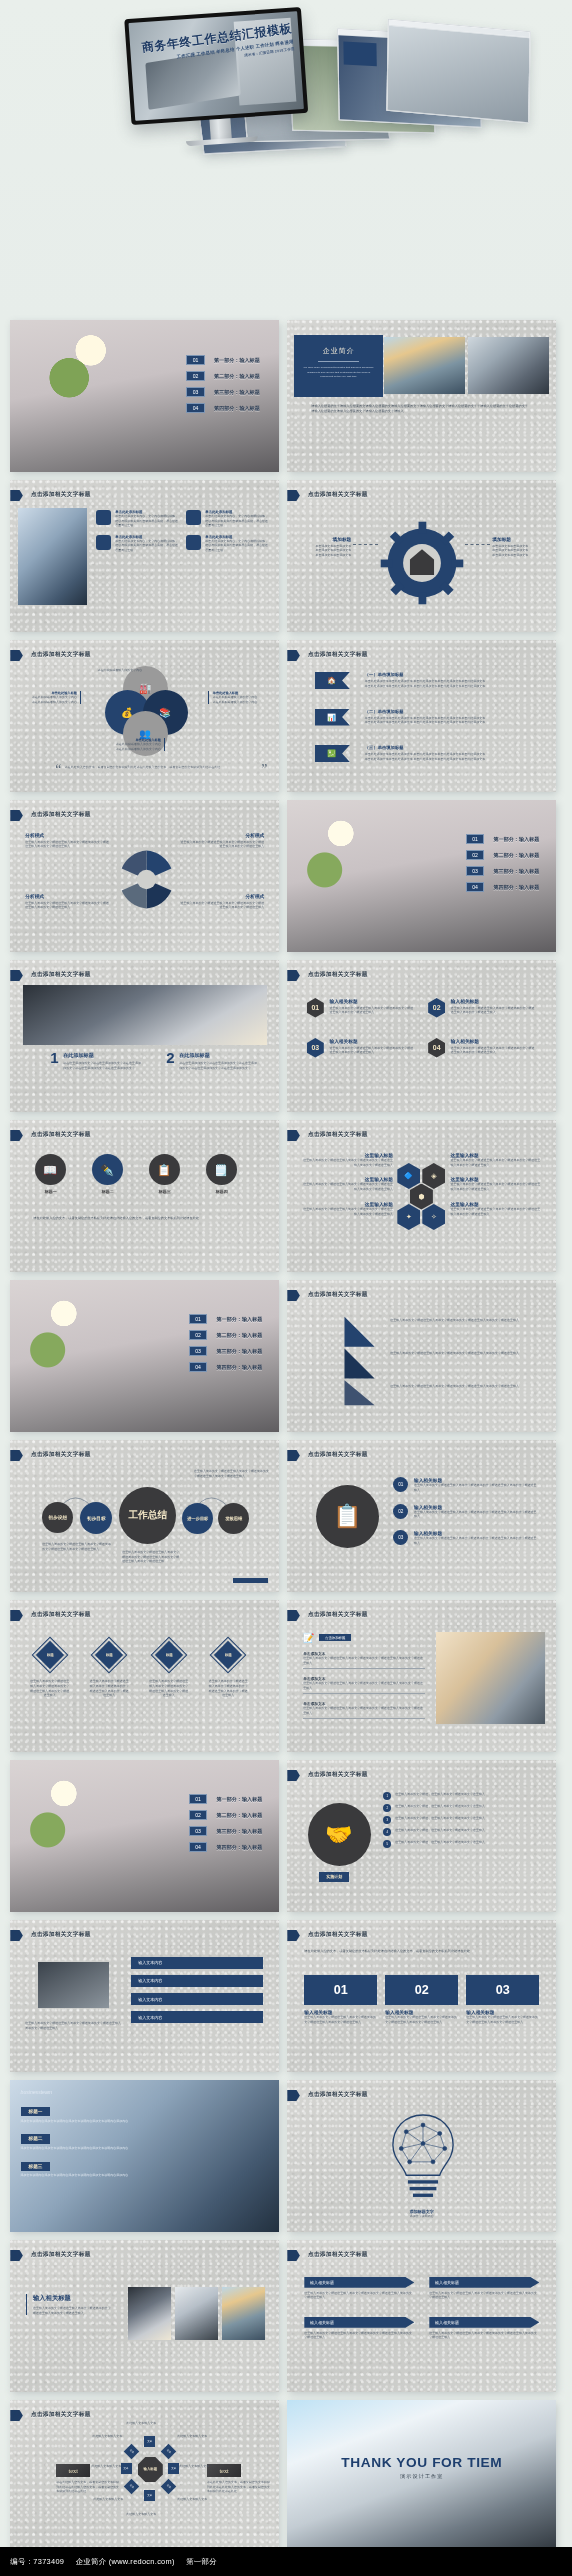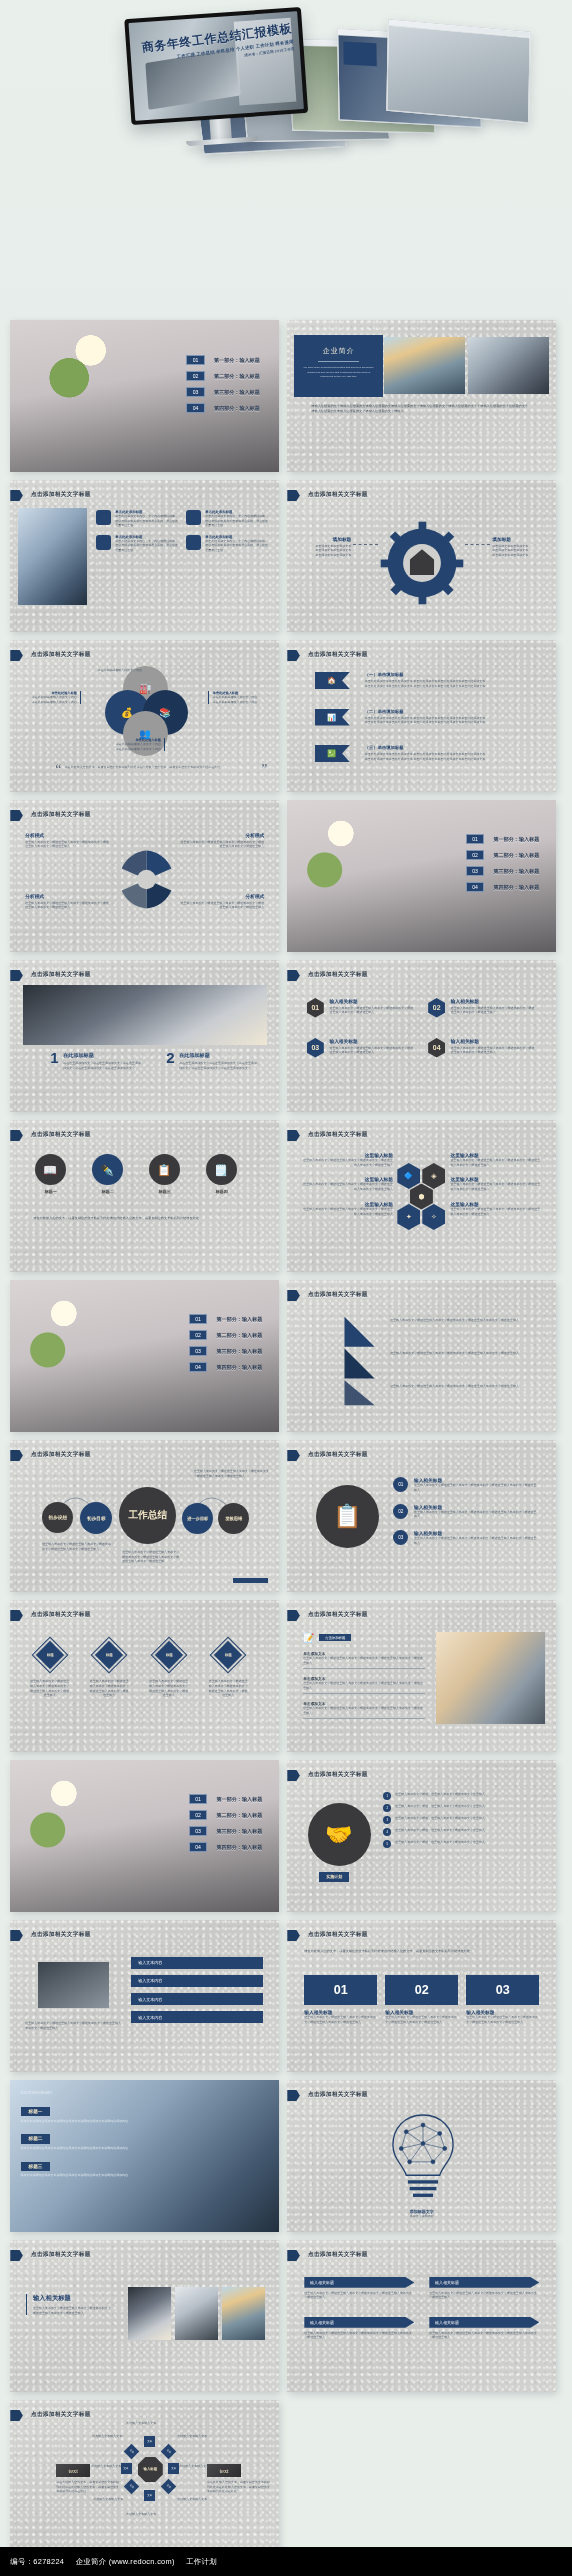--- a/index.html
+++ b/index.html
@@ -968,22 +968,28 @@
       <div class="cap" style="position:absolute;left:112px;top:20.6px;width:38px;text-align:center;">此处输入文本输入文本</div>
       <div class="cap" style="position:absolute;left:112px;top:112px;width:38px;text-align:center;">此处输入文本输入文本</div>
       <div class="cap" style="position:absolute;left:80px;top:34px;width:32px;text-align:right;">此处输入文本输入文本</div>
       <div class="cap" style="position:absolute;left:167px;top:34px;width:32px;">此处输入文本输入文本</div>
       <div class="cap" style="position:absolute;left:79px;top:64px;width:32px;text-align:right;">此处输入文本输入文本</div>
       <div class="cap" style="position:absolute;left:169px;top:64px;width:32px;">此处输入文本输入文本</div>
       <div class="cap" style="position:absolute;left:81px;top:97px;width:32px;text-align:right;">此处输入文本输入文本</div>
       <div class="cap" style="position:absolute;left:167px;top:97px;width:32px;">此处输入文本输入文本</div>
     </div>
 
+    <div class="slide thanks-slide">
+      <div style="position:absolute;left:0;right:0;top:55px;text-align:center;">
+        <div style="font-size:13.7px;font-weight:bold;color:#1e3f6e;letter-spacing:0.6px;">THANK YOU FOR TIEM</div>
+        <div style="font-size:5.1px;color:#33404d;margin-top:3.4px;letter-spacing:1.1px;">演示设计工作室</div>
+      </div>
+    </div>
   </div>
 
 </div>
 
 <div class="footer">
-  <span>编号：6278224</span>
+  <span>编号：7373409</span>
   <span>企业简介 (www.redocn.com)</span>
-  <span>工作计划</span>
+  <span>第一部分</span>
 </div>
 
 
 </body></html>

